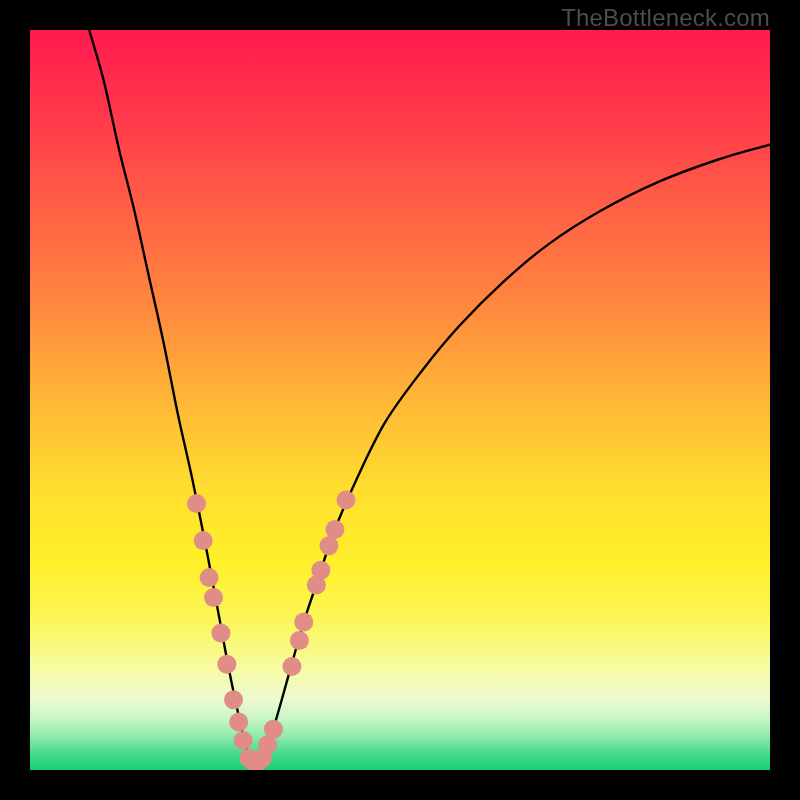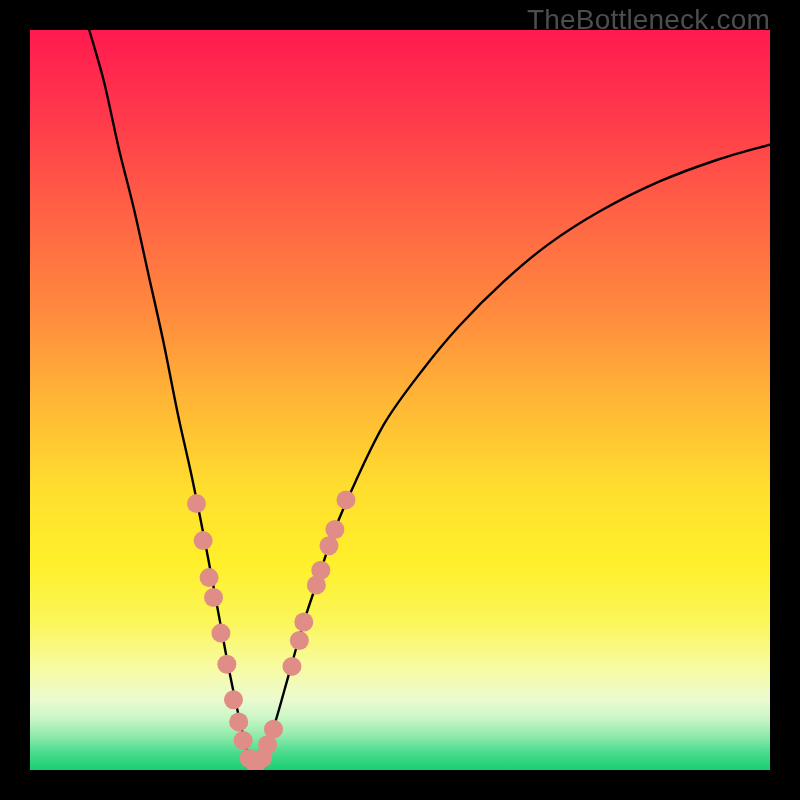--- a/index.html
+++ b/index.html
@@ -29,21 +29,21 @@
   }
   .gradient {
     position: absolute;
     inset: 0;
   }
   .attrib {
     position: absolute;
     top: 4px;
     right: 30px;
     color: #4d4d4d;
-    font-size: 28px;
+    font-size: 24px;
     font-weight: 400;
     letter-spacing: 0.2px;
   }
   svg.curve {
     position: absolute;
     inset: 0;
   }
 </style>
 </head>
 <body>

